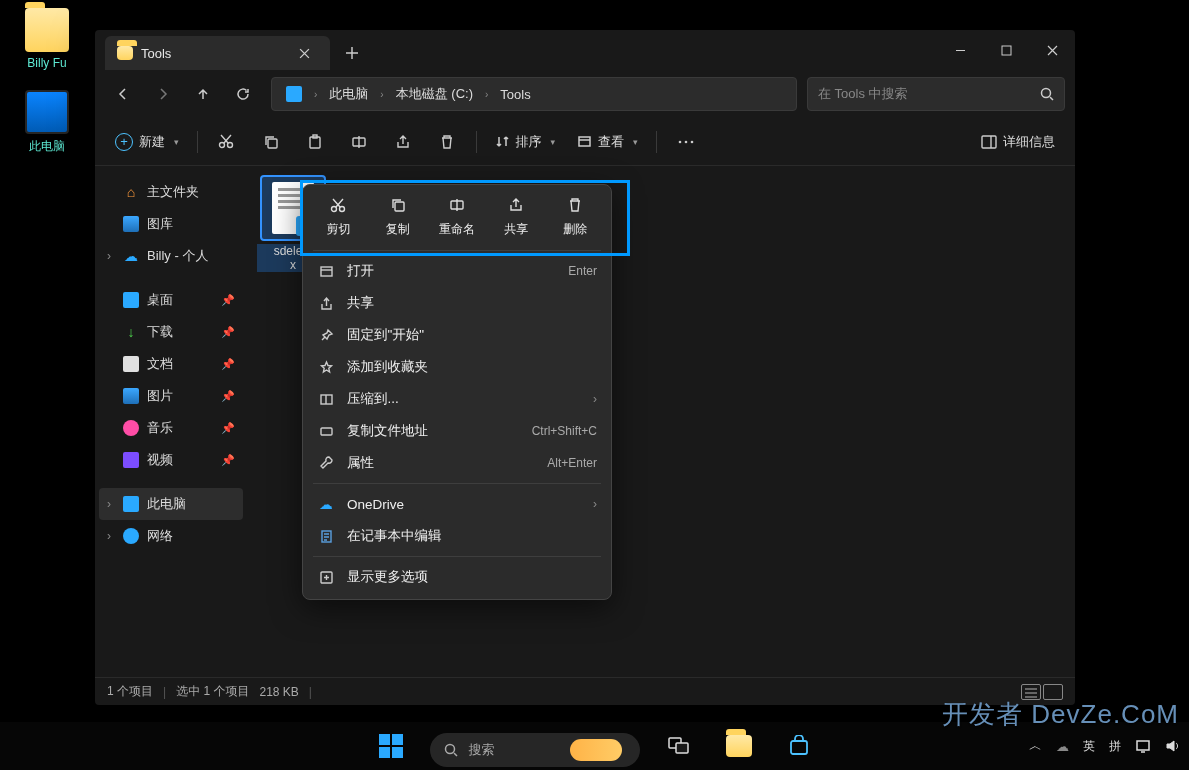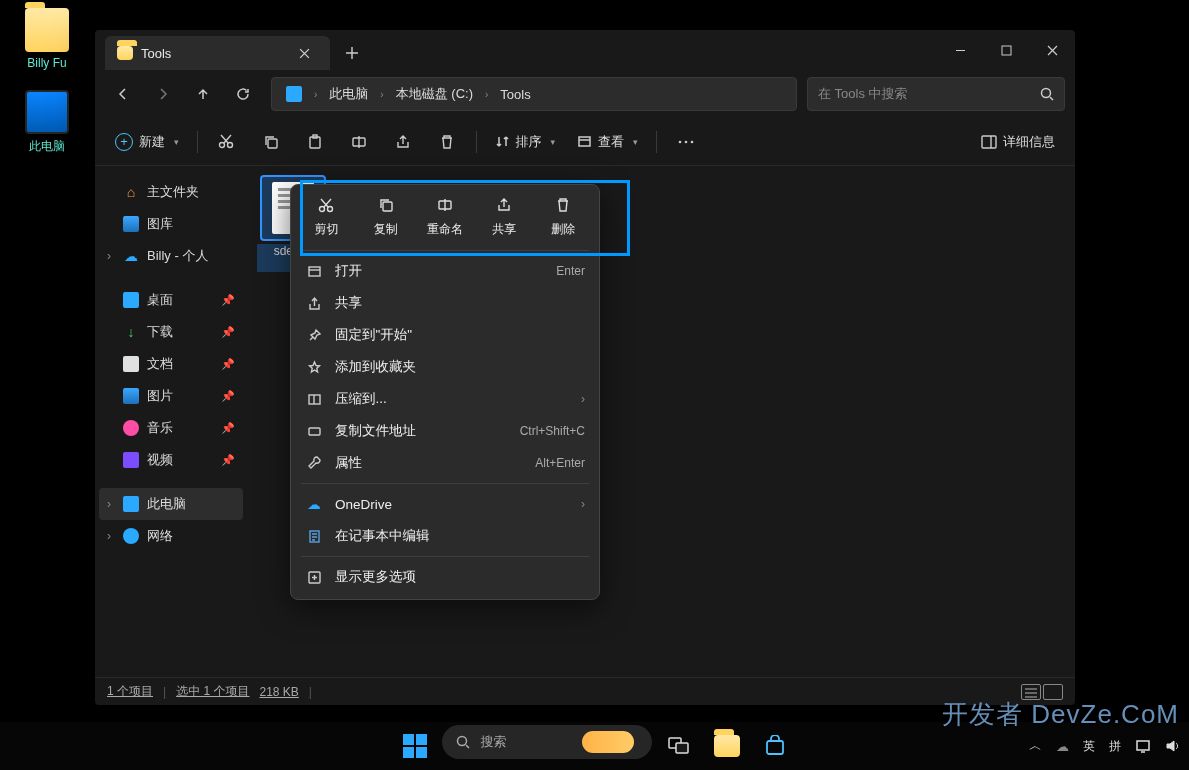--- a/index.html
+++ b/index.html
@@ -55,43 +55,43 @@
 
 .content { flex:1; background:#191919; display:flex; align-content:flex-start; flex-wrap:wrap; padding:10px; gap:14px; position:relative; }
 .file-item { width:72px; text-align:center; font-size:12px; color:#ddd; }
 .file-item.selected .thumb { outline:2px solid #3393ff; outline-offset:-1px; background:#1c3a5c; }
 .file-item.selected .fname { background:#1c3a5c; }
 .thumb { width:64px; height:64px; margin:0 auto 4px; display:flex; align-items:center; justify-content:center; border-radius:3px; }
 .bat-icon { width:42px; height:52px; background:#fff; border-radius:2px; position:relative; }
 .bat-icon::before { content:""; position:absolute; top:6px; left:6px; right:6px; height:3px; background:#999; box-shadow:0 6px #999,0 12px #999,0 18px #999; }
 .bat-gear{ position:absolute; bottom:-2px; right:-2px; width:20px;height:20px;background:#2aa9ff;border-radius:3px; }
 
-.statusbar { height:28px; border-top:1px solid #2a2a2a; display:flex; align-items:center; padding:0 12px; font-size:12px; color:#aaa; gap:10px;text-decoration:underline; }
+.statusbar { height:28px; border-top:1px solid #2a2a2a; display:flex; align-items:center; padding:0 12px; font-size:12px; color:#aaa; gap:10px; }
 .statusbar .sep{color:#555}
 .view-toggle{margin-left:auto;display:flex;gap:2px}
 .view-toggle div{width:20px;height:16px;border:1px solid #888;border-radius:2px}
 
 
-.ctx { position:absolute; left:290px; top:184px; width:310px; background:#2b2b2b; border:1px solid #444; border-radius:8px; box-shadow:0 8px 30px rgba(0,0,0,.55); padding-bottom:6px; font-size:13.5px; color:#eee; z-index:50; }
+.ctx { position:absolute; left:302px; top:184px; width:310px; background:#2b2b2b; border:1px solid #444; border-radius:8px; box-shadow:0 8px 30px rgba(0,0,0,.55); padding-bottom:6px; font-size:13.5px; color:#eee; z-index:50; }
 .ctx-top { display:flex; justify-content:space-around; padding:10px 6px 8px; }
 .ctx-top-item { width:54px; text-align:center; }
 .ctx-top-item .ci { width:20px; height:20px; margin:0 auto 6px; display:flex;align-items:center;justify-content:center;color:#ddd; }
 .ctx-top-item .lbl { font-size:12px; }
 .ctx-sep { height:1px; background:#3e3e3e; margin:4px 10px; }
 .ctx-row { height:32px; display:flex; align-items:center; padding:0 14px; gap:12px; }
 .ctx-row .ri { width:18px; display:flex; align-items:center; justify-content:center; color:#ccc; }
 .ctx-row .shortcut { margin-left:auto; font-size:12px; color:#aaa; }
 .ctx-row .sub { margin-left:auto; color:#888; font-size:12px; }
 
 
 .highlight { position:absolute; left:300px; top:180px; width:330px; height:76px; border:3px solid #0099ff; z-index:60; pointer-events:none; }
 
 
 .taskbar { position:absolute; left:0; right:0; bottom:0; height:48px; display:flex; align-items:center; justify-content:center; background:rgba(20,20,20,.3); }
-.task-center { display:flex; align-items:flex-start; gap:6px; }
+.task-center { display:flex; align-items:flex-end; gap:18px; }
 .task-btn { width:42px; height:42px; display:flex; align-items:center;justify-content:center;border-radius:4px; }
 .start { display:grid; grid-template-columns:1fr 1fr; gap:2px; width:24px;height:24px; }
 .start div{background:#2aa9ff} 
 .task-search { width:210px; height:34px; background:rgba(45,45,45,.85); border-radius:17px; display:flex; align-items:center; padding:0 14px; gap:10px; color:#aaa; font-size:13px; }
 .task-pill { width:52px;height:22px;background:linear-gradient(90deg,#ffb347,#ffcc66);border-radius:11px;margin-left:auto;margin-right:4px; }
 .tray { position:absolute; right:8px; bottom:0; height:48px; display:flex; align-items:center; gap:14px; color:#ddd; font-size:13px; }
 .tray-txt { font-size:12px; }
 
 
 .watermark { position:absolute; right:10px; bottom:38px; color:#78a8d8; font-size:26px; font-family:"SimHei",sans-serif; letter-spacing:1px; opacity:.85; pointer-events:none; text-shadow:0 1px 2px #000; }

